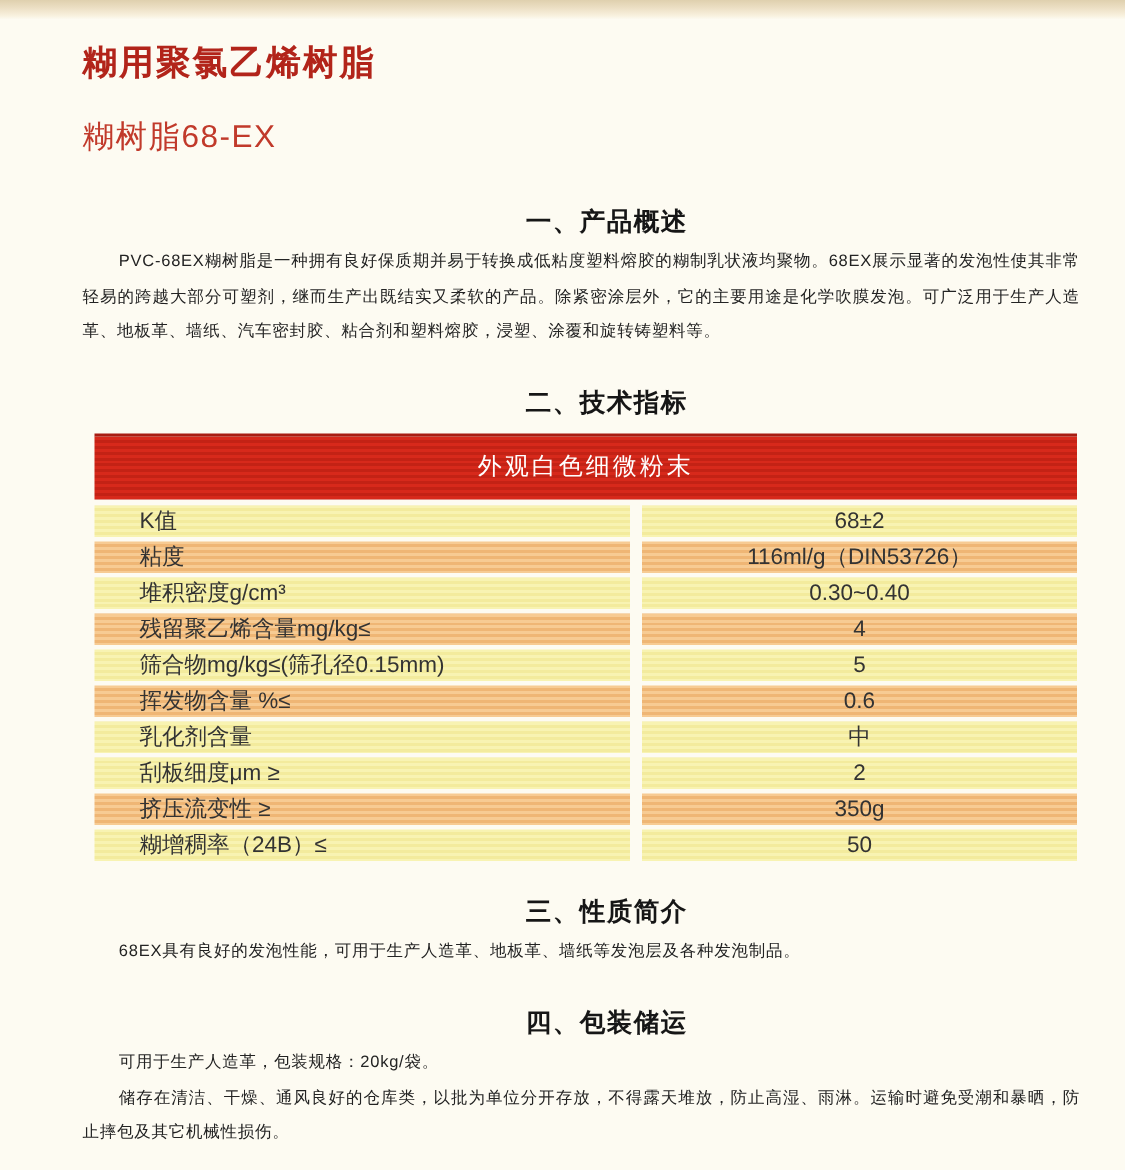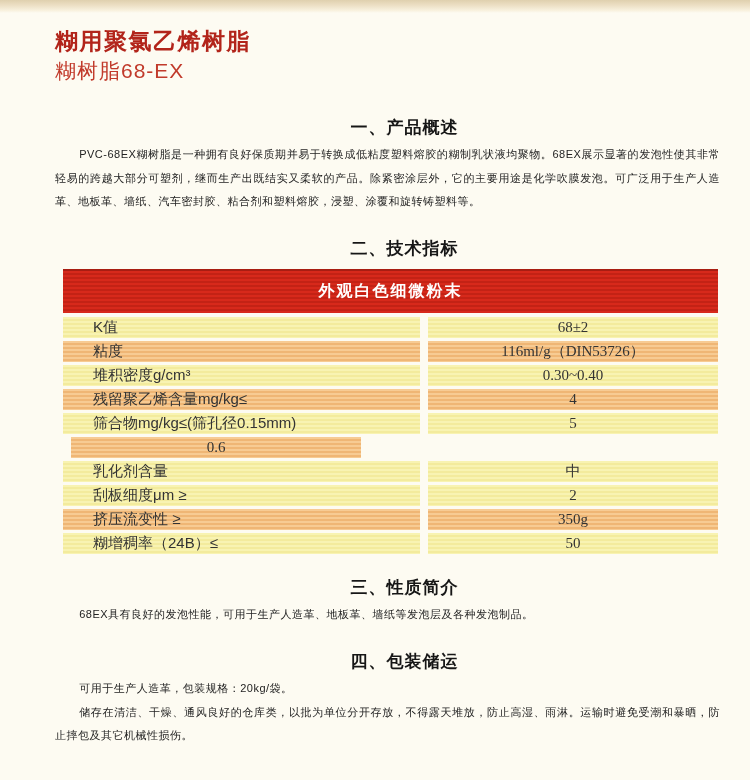--- a/index.html
+++ b/index.html
@@ -22,20 +22,21 @@
     padding: 0 30px 0 55px;
   }
   .doc-title {
     margin-top: 13px;
     font-size: 23px;
     font-weight: bold;
     color: #b2241a;
     letter-spacing: 1.5px;
   }
   .doc-subtitle {
+    margin-top: 20px;
     font-size: 21px;
     font-weight: normal;
     color: #c13a2b;
     letter-spacing: 1px;
   }
   .sec-heading {
     margin-left: 34px;
     font-size: 17px;
     font-weight: bold;
     color: #161616;
@@ -59,21 +60,21 @@
     margin-top: 9px;
     margin-left: 8px;
     width: 655px;
   }
   .spec-banner {
     height: 44px;
     background: repeating-linear-gradient(180deg, #d7291b 0px, #d7291b 2px, #c32215 2px, #c32215 4px);
     border-top: 2px solid #a81d12;
     color: #ffffff;
     font-size: 16px;
-    font-weight: bold;
+    font-weight: normal;
     letter-spacing: 2px;
     display: flex;
     align-items: center;
     justify-content: center;
     margin-bottom: 4px;
   }
   .spec-row {
     display: flex;
     height: 21px;
     margin-bottom: 3px;
@@ -86,21 +87,20 @@
     align-items: center;
     padding-left: 30px;
   }
   .cell-gap { width: 8px; }
   .cell-value {
     width: 290px;
     display: flex;
     align-items: center;
     justify-content: center;
     text-align: center;
-    font-family: Liberation Serif, serif;
   }
   .row-yellow .cell-label, .row-yellow .cell-value {
     background: repeating-linear-gradient(180deg, #f8f3b2 0px, #f8f3b2 2px, #f3eb9d 2px, #f3eb9d 4px);
   }
   .row-orange .cell-label, .row-orange .cell-value {
     background: repeating-linear-gradient(180deg, #f7cb93 0px, #f7cb93 2px, #efb675 2px, #efb675 4px);
   }
 </style>
 </head>
 <body>
@@ -140,20 +140,21 @@
       <div class="cell-label">残留聚乙烯含量mg/kg≤</div>
       <div class="cell-gap"></div>
       <div class="cell-value">4</div>
     </div>
     <div class="spec-row row-yellow">
       <div class="cell-label">筛合物mg/kg≤(筛孔径0.15mm)</div>
       <div class="cell-gap"></div>
       <div class="cell-value">5</div>
     </div>
     <div class="spec-row row-orange">
+      <div class="cell-label">挥发物含量 %≤</div>
       <div class="cell-gap"></div>
       <div class="cell-value">0.6</div>
     </div>
     <div class="spec-row row-yellow">
       <div class="cell-label">乳化剂含量</div>
       <div class="cell-gap"></div>
       <div class="cell-value">中</div>
     </div>
     <div class="spec-row row-yellow">
       <div class="cell-label">刮板细度μm ≥</div>

